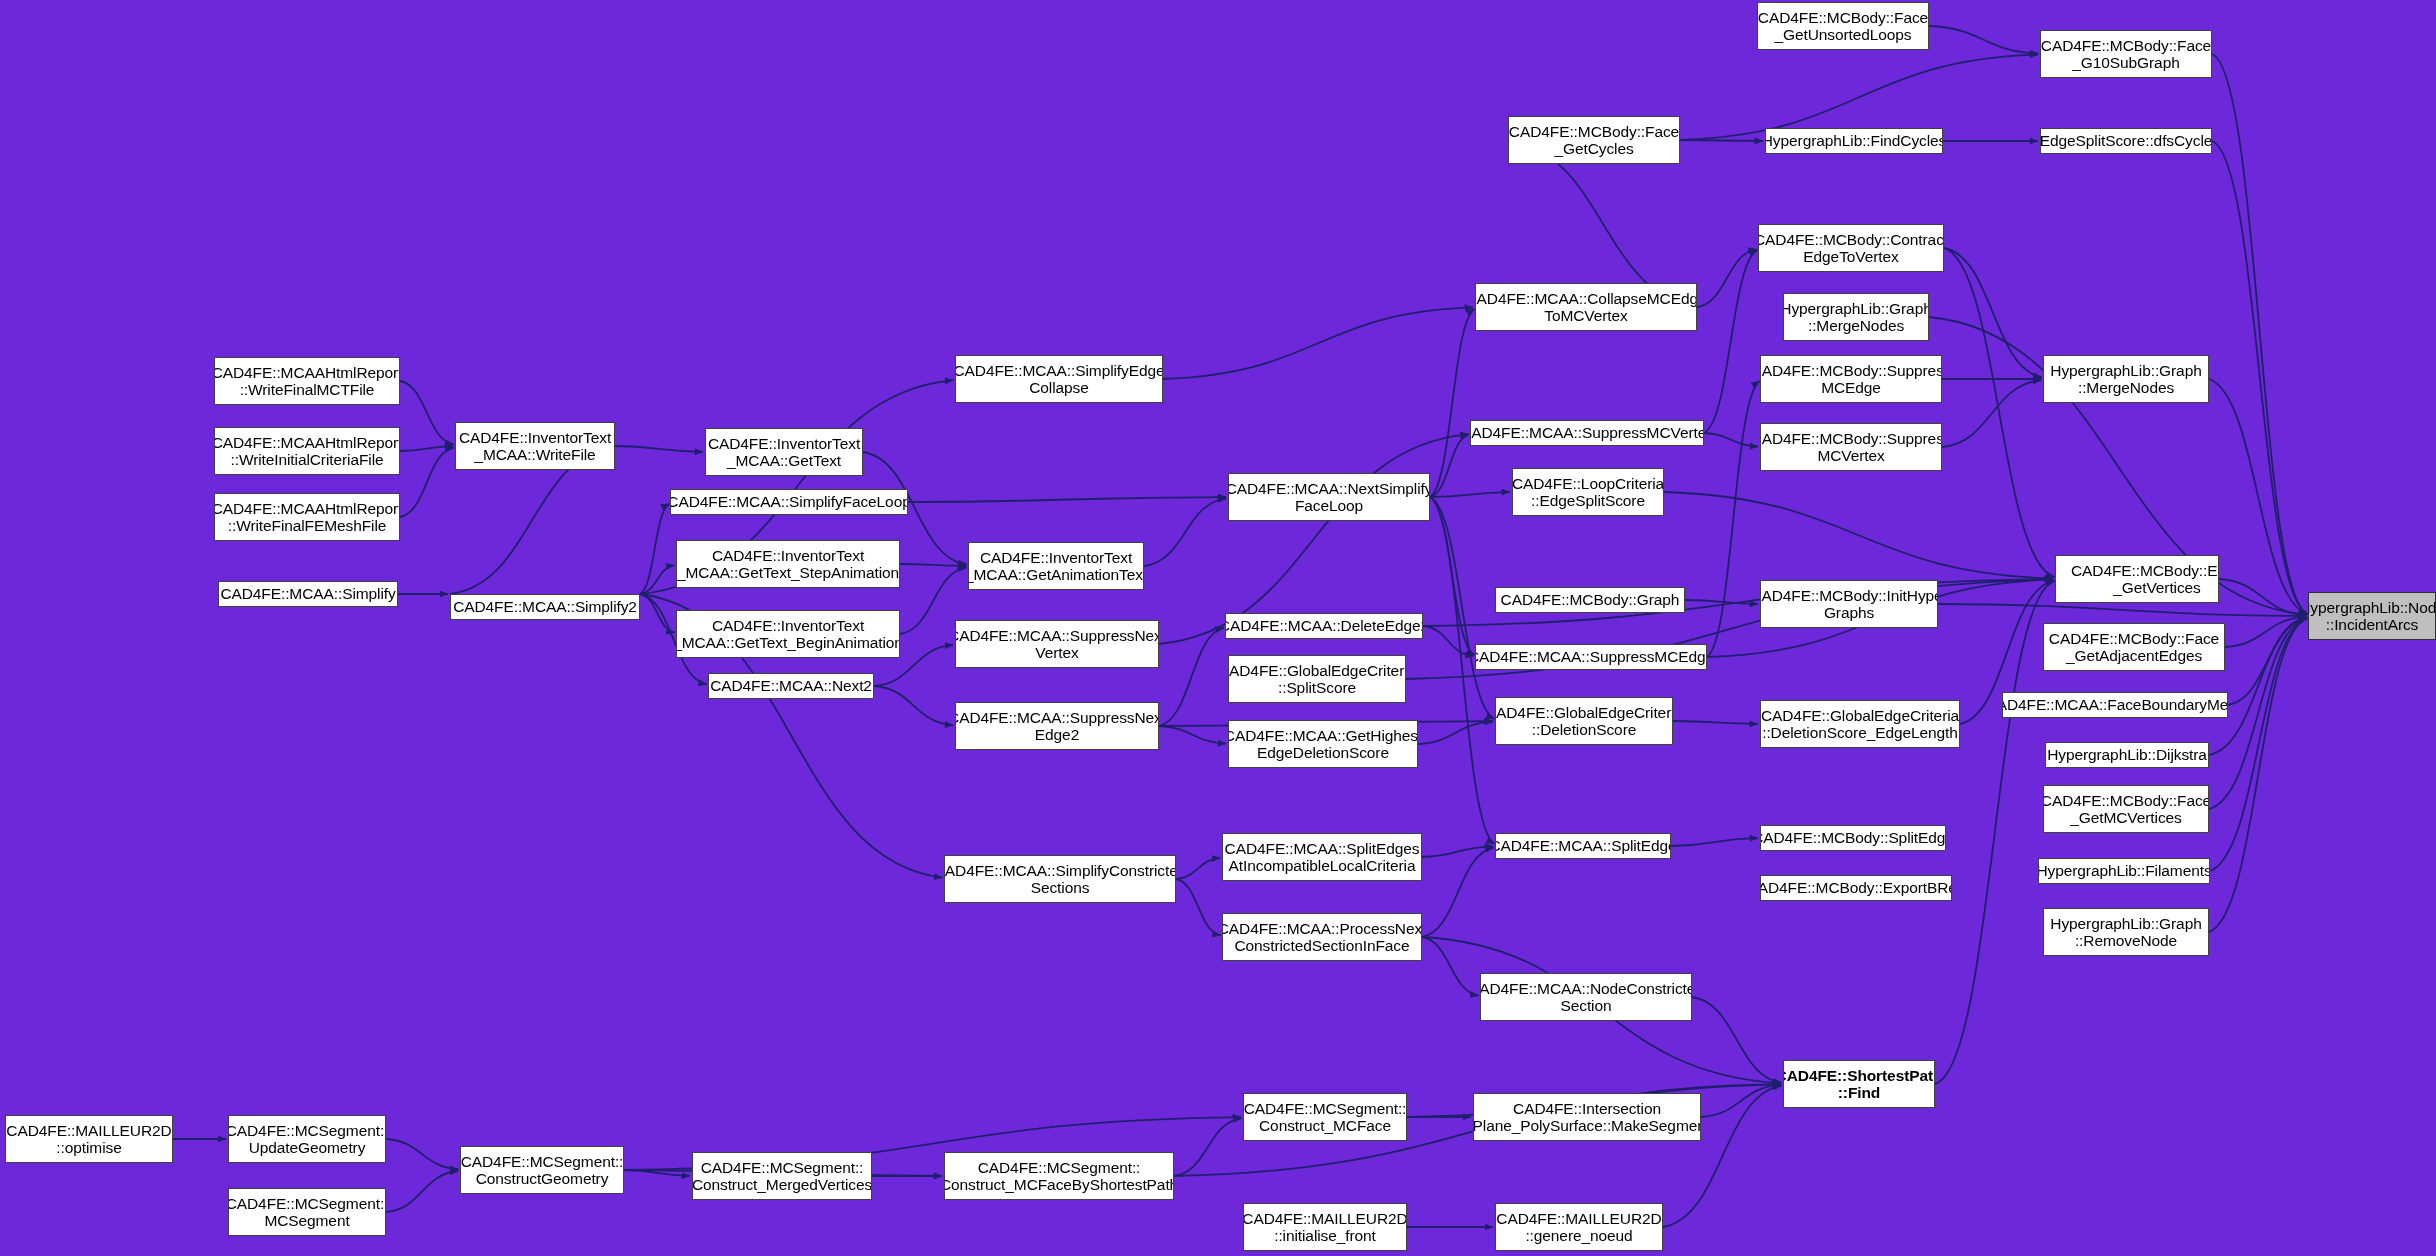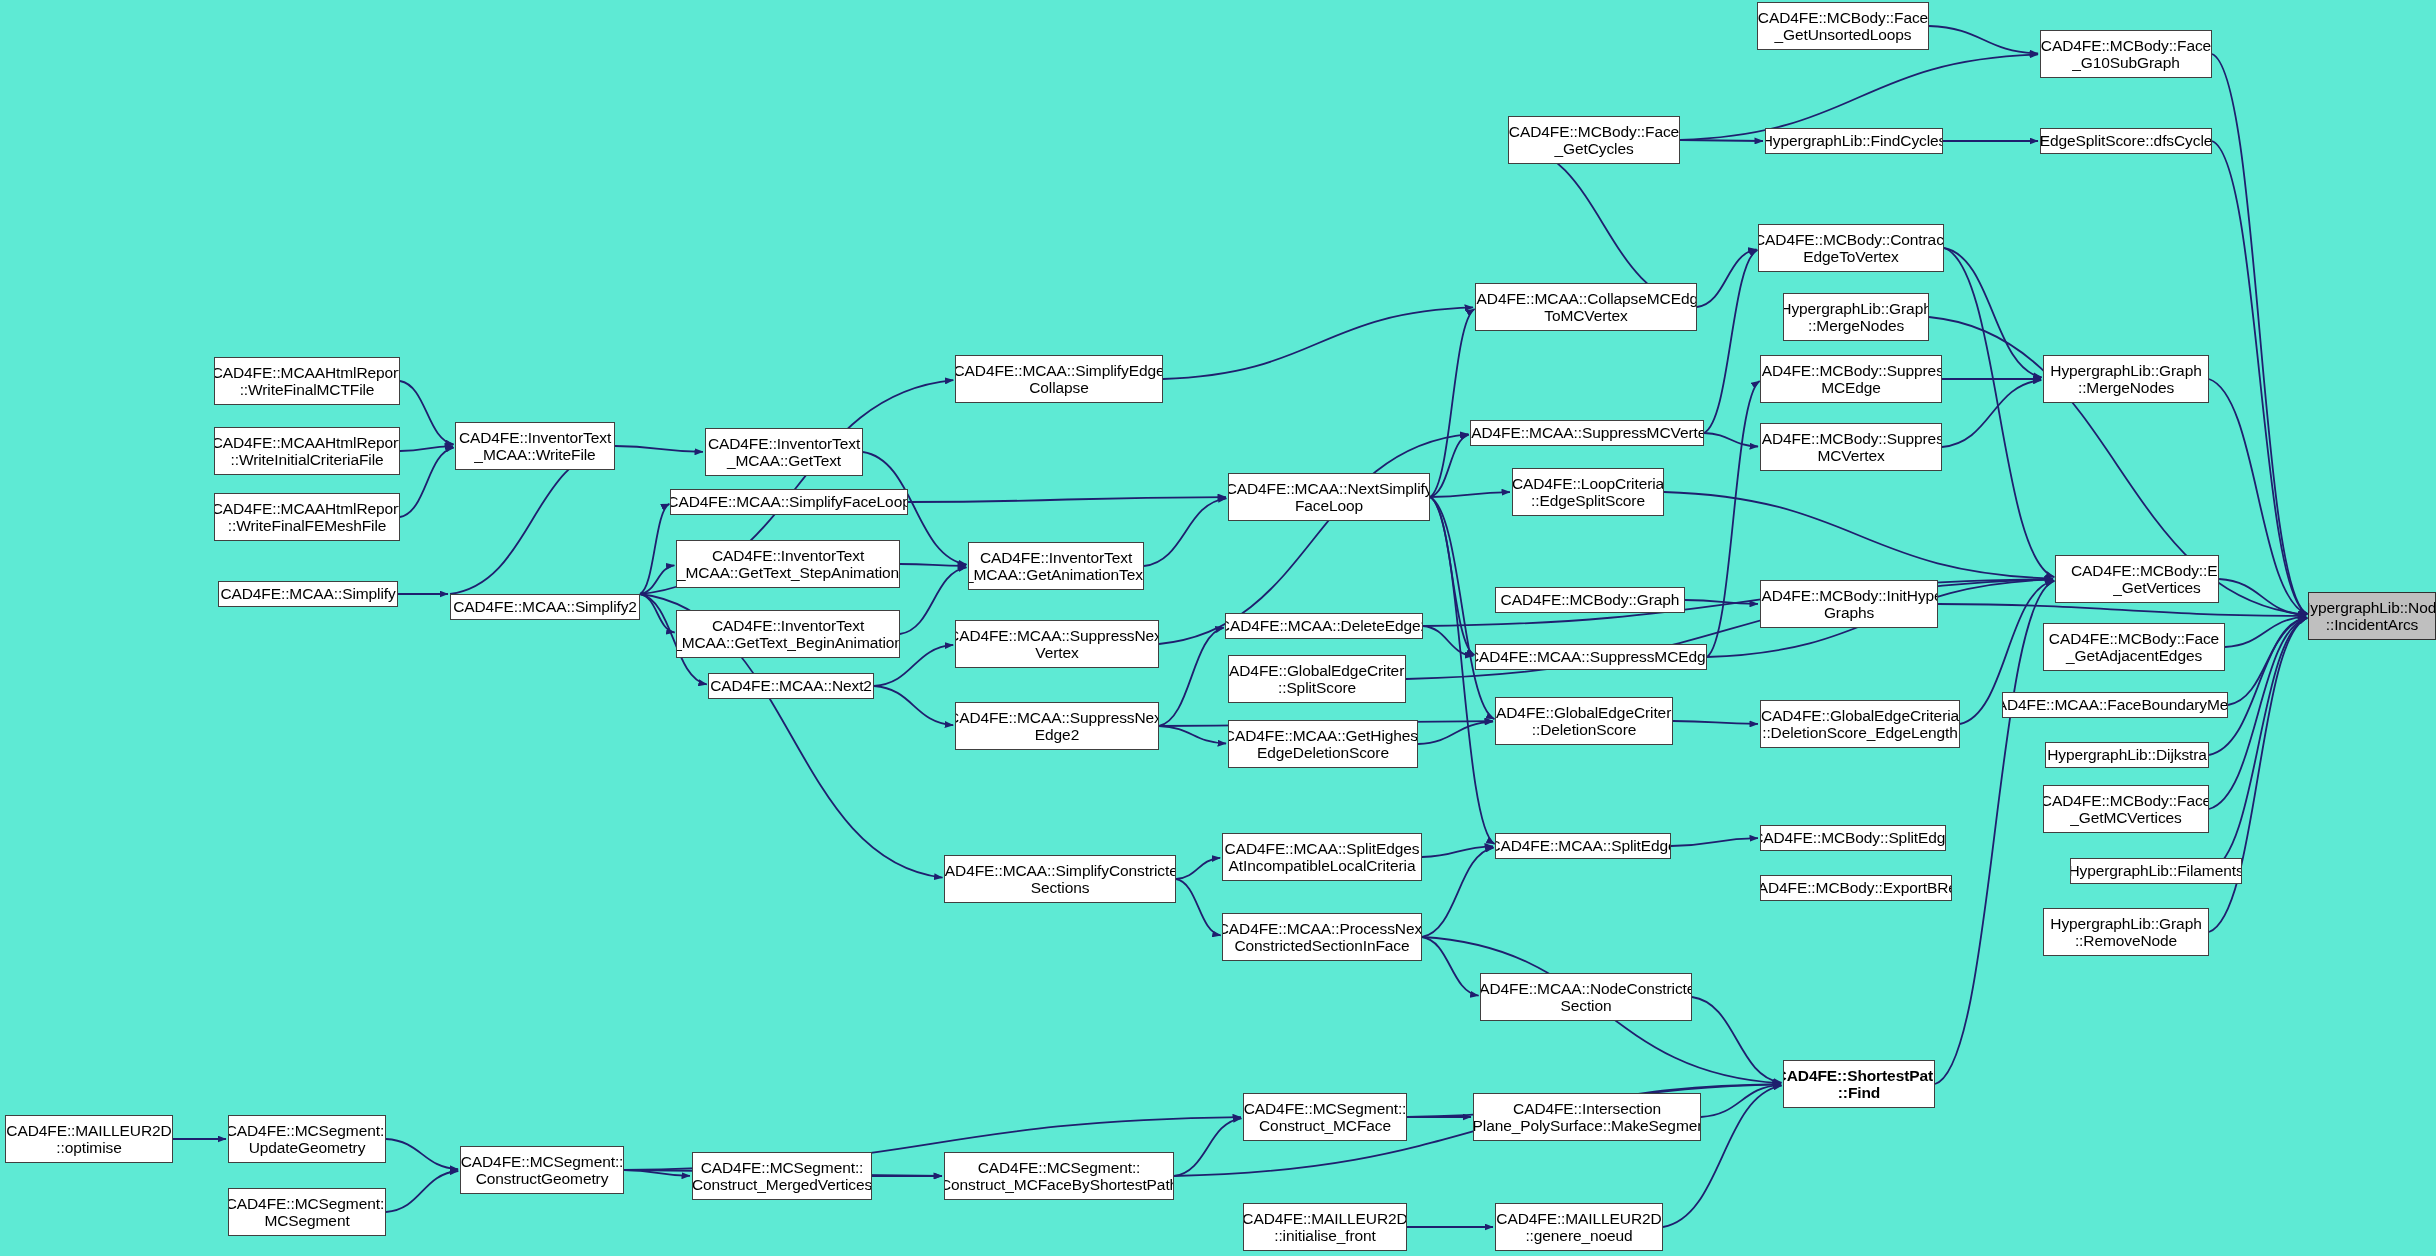--- a/index.html
+++ b/index.html
@@ -1,20 +1,20 @@
 <!DOCTYPE html>
 <html><head>
 <meta charset="utf-8">
 <title>Call Graph</title>
 <style>
   html,body{margin:0;padding:0;background:#ffffff;}
   #canvas{
     position:relative;
     width:2436px;height:1256px;
-    background:#5eead4;
+    background:#6d28d9;
     font-family:"Liberation Sans", sans-serif;
     overflow:hidden;
   }
   svg.edges{
     position:absolute;left:0;top:0;width:2436px;height:1256px;
     pointer-events:none;
   }
   .node{
     position:absolute;
     box-sizing:border-box;
@@ -205,21 +205,21 @@
 Edge2</div>
       <div class="node" style="left: 1495px; top: 697px; width: 178px; height: 48px;">CAD4FE::GlobalEdgeCriteria
 ::DeletionScore</div>
       <div class="node" style="left: 1760px; top: 700px; width: 200px; height: 48px;">CAD4FE::GlobalEdgeCriteria
 ::DeletionScore_EdgeLength</div>
       <div class="node" style="left: 1228px; top: 720px; width: 190px; height: 48px;">CAD4FE::MCAA::GetHighest
 EdgeDeletionScore</div>
       <div class="node" style="left: 2045px; top: 742px; width: 164px; height: 26px;">HypergraphLib::Dijkstra</div>
       <div class="node" style="left: 2043px; top: 785px; width: 166px; height: 48px;">CAD4FE::MCBody::Face
 _GetMCVertices</div>
-      <div class="node" style="left: 2038px; top: 858px; width: 172px; height: 26px; margin-left: 32px;">HypergraphLib::Filaments</div>
+      <div class="node" style="left: 2038px; top: 858px; width: 172px; height: 26px;">HypergraphLib::Filaments</div>
       <div class="node" style="left: 1222px; top: 833px; width: 200px; height: 48px;">CAD4FE::MCAA::SplitEdges
 AtIncompatibleLocalCriteria</div>
       <div class="node" style="left: 1495px; top: 833px; width: 176px; height: 26px;">CAD4FE::MCAA::SplitEdge</div>
       <div class="node" style="left: 1760px; top: 825px; width: 186px; height: 26px;">CAD4FE::MCBody::SplitEdge</div>
       <div class="node" style="left: 944px; top: 855px; width: 232px; height: 48px;">CAD4FE::MCAA::SimplifyConstricted
 Sections</div>
       <div class="node" style="left: 1760px; top: 875px; width: 192px; height: 26px;">CAD4FE::MCBody::ExportBRep</div>
       <div class="node" style="left: 2043px; top: 908px; width: 166px; height: 48px;">HypergraphLib::Graph
 ::RemoveNode</div>
       <div class="node" style="left: 1222px; top: 913px; width: 200px; height: 48px;">CAD4FE::MCAA::ProcessNext

